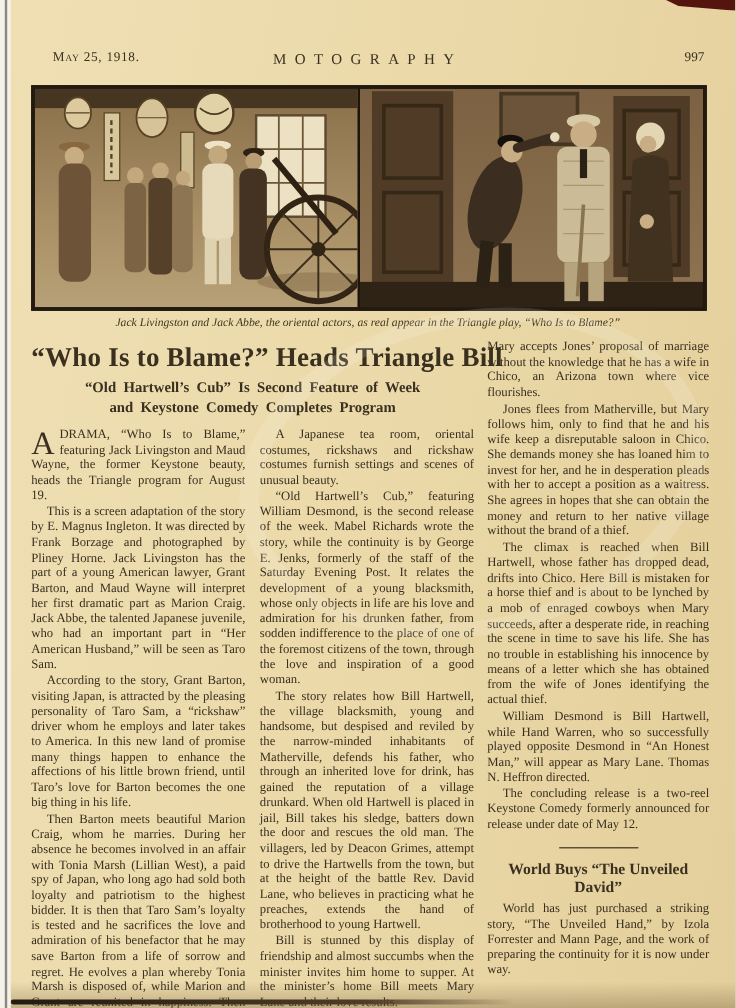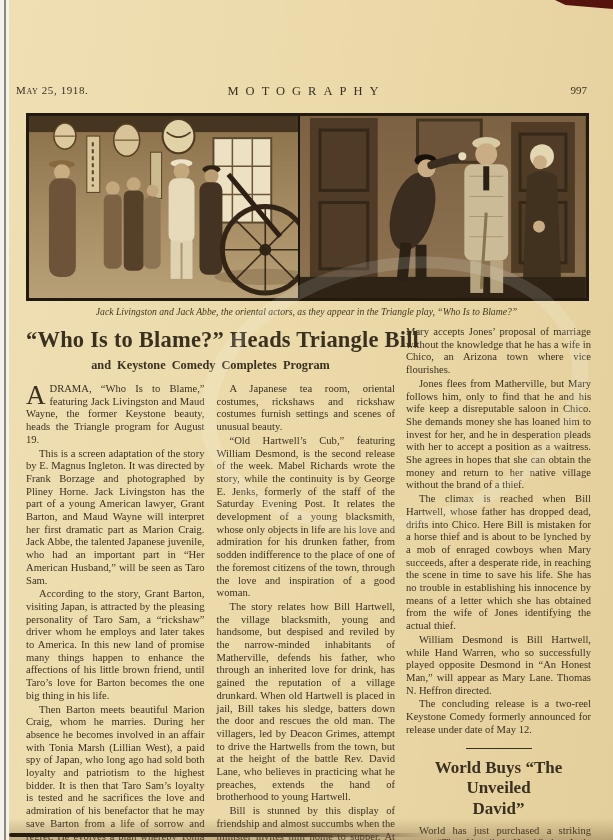--- a/index.html
+++ b/index.html
@@ -15,21 +15,21 @@
   .corner-maroon{position:absolute;right:0;top:0;width:58px;height:9px;background:#56140e;
     clip-path:polygon(0 0,100% 0,100% 100%,18% 55%);z-index:5;}
   .bottom-shadow{position:absolute;left:9px;bottom:3px;width:420px;height:4px;z-index:5;
     background:linear-gradient(to right,#241a10,#4e3c26 70%,rgba(78,60,38,0));border-radius:2px;}
   .bottom-soft{position:absolute;left:0;right:0;bottom:0;height:22px;z-index:4;
     background:linear-gradient(to top,rgba(110,86,52,.35),rgba(110,86,52,0));}
   .watermark{position:absolute;left:210px;top:250px;width:340px;height:260px;z-index:3;
     border:14px solid rgba(255,255,255,.14);border-radius:50%;
     transform:rotate(-32deg) skewX(18deg);pointer-events:none;}
   
-  .masthead{position:relative;padding:42px 24px 0 16px;font-size:11px;height:16px;margin-top:42px;}
+  .masthead{position:relative;padding:42px 24px 0 44px;font-size:11px;height:16px;}
   .masthead .date{font-variant:small-caps;letter-spacing:.6px;}
   .masthead .title{position:absolute;left:50%;transform:translateX(-50%);
     font-size:12.5px;letter-spacing:7px;}
   .masthead .pagenum{position:absolute;right:26px;}
   
   .photo{margin:13px 24px 0 26px;border:3px solid #221a10;height:182px;
     background:#1c150d;display:flex;gap:2px;}
   .photo svg{display:block;height:100%;}
   .caption{margin-top:5px;text-align:center;font-style:italic;font-size:9.7px;color:#42371f;}
   
@@ -41,21 +41,21 @@
     word-spacing:3px;margin-bottom:9px;}
   .cols{display:flex;gap:12px;}
   .col{flex:1;font-size:10.6px;line-height:12.7px;text-align:justify;}
   .col p{margin:0 0 1px;text-indent:13px;}
   .col p.lead,.col p.noindent{text-indent:0;}
   .dropcap{float:left;font-size:27px;line-height:23px;padding:1px 4px 0 0;}
   .right-col{flex:1;font-size:10.6px;line-height:12.7px;text-align:justify;}
   .right-col p{margin:0 0 1px;text-indent:13px;}
   .right-col p.noindent{text-indent:0;}
   hr.rule{width:66px;border:none;border-top:1.5px solid #3a3020;margin:11px auto 9px;}
-  h2.sidebar{margin:0 0 5px;text-align:center;font-size:17px;font-weight:bold;line-height:1.22;}
+  h2.sidebar{margin:0 0 5px;text-align:center;font-size:13px;font-weight:bold;line-height:1.22;}
 </style>
 </head>
 <body>
 
 <div class="page">
   <div class="edge-left"></div>
   <div class="corner-maroon"></div>
   <div class="watermark"></div>
 
   <header class="masthead">
@@ -145,26 +145,27 @@
       <rect x="171" y="144" width="13" height="32" fill="#b6a47e"></rect>
       <rect x="191" y="144" width="13" height="32" fill="#b6a47e"></rect>
       <line x1="187" y1="96" x2="182" y2="172" stroke="#8a7450" stroke-width="3"></line>
       <circle cx="243" cy="40" r="12" fill="#e3d6b2"></circle>
       <circle cx="241" cy="46" r="7" fill="#c9ad84"></circle>
       <path d="M228 60 q15 -10 30 0 l4 100 h-38 z" fill="#41321f"></path>
       <circle cx="240" cy="110" r="6" fill="#c9ad84"></circle>
     </svg>
   </figure>
 
-  <div class="caption">Jack Livingston and Jack Abbe, the oriental actors, as they appear in the Triangle play, “Who Is to Blame?”</div>
+  <div class="caption">Jack Livingston and Jack Abbe, the oriental actors, as real appear in the Triangle play, “Who Is to Blame?”</div>
 
   <main class="content">
     <section class="left-block">
       <h1 class="headline">“Who Is to Blame?” Heads Triangle Bill</h1>
       <div class="subhead">
+        <div>“Old Hartwell’s Cub” Is Second Feature of Week</div>
         <div>and Keystone Comedy Completes Program</div>
       </div>
       <div class="cols">
         <div class="col">
           <p class="lead"><span class="dropcap">A</span><span>DRAMA, “Who Is to Blame,” featuring Jack Livingston and Maud Wayne, the former Keystone beauty, heads the Triangle program for August 19.</span></p>
           <p>This is a screen adaptation of the story by E. Magnus Ingleton. It was directed by Frank Borzage and photographed by Pliney Horne. Jack Livingston has the part of a young American lawyer, Grant Barton, and Maud Wayne will interpret her first dramatic part as Marion Craig. Jack Abbe, the talented Japanese juvenile, who had an important part in “Her American Husband,” will be seen as Taro Sam.</p>
           <p>According to the story, Grant Barton, visiting Japan, is attracted by the pleasing personality of Taro Sam, a “rickshaw” driver whom he employs and later takes to America. In this new land of promise many things happen to enhance the affections of his little brown friend, until Taro’s love for Barton becomes the one big thing in his life.</p>
           <p>Then Barton meets beautiful Marion Craig, whom he marries. During her absence he becomes involved in an affair with Tonia Marsh (Lillian West), a paid spy of Japan, who long ago had sold both loyalty and patriotism to the highest bidder. It is then that Taro Sam’s loyalty is tested and he sacrifices the love and admiration of his benefactor that he may save Barton from a life of sorrow and regret. He evolves a plan whereby Tonia Marsh is disposed of, while Marion and Grant are reunited in happiness. Then Taro, with a sad smile, returns to his native land, where he lives a life of the real happiness that comes as a reward of a sacrifice worth while.</p>
         </div>
         <div class="col">

